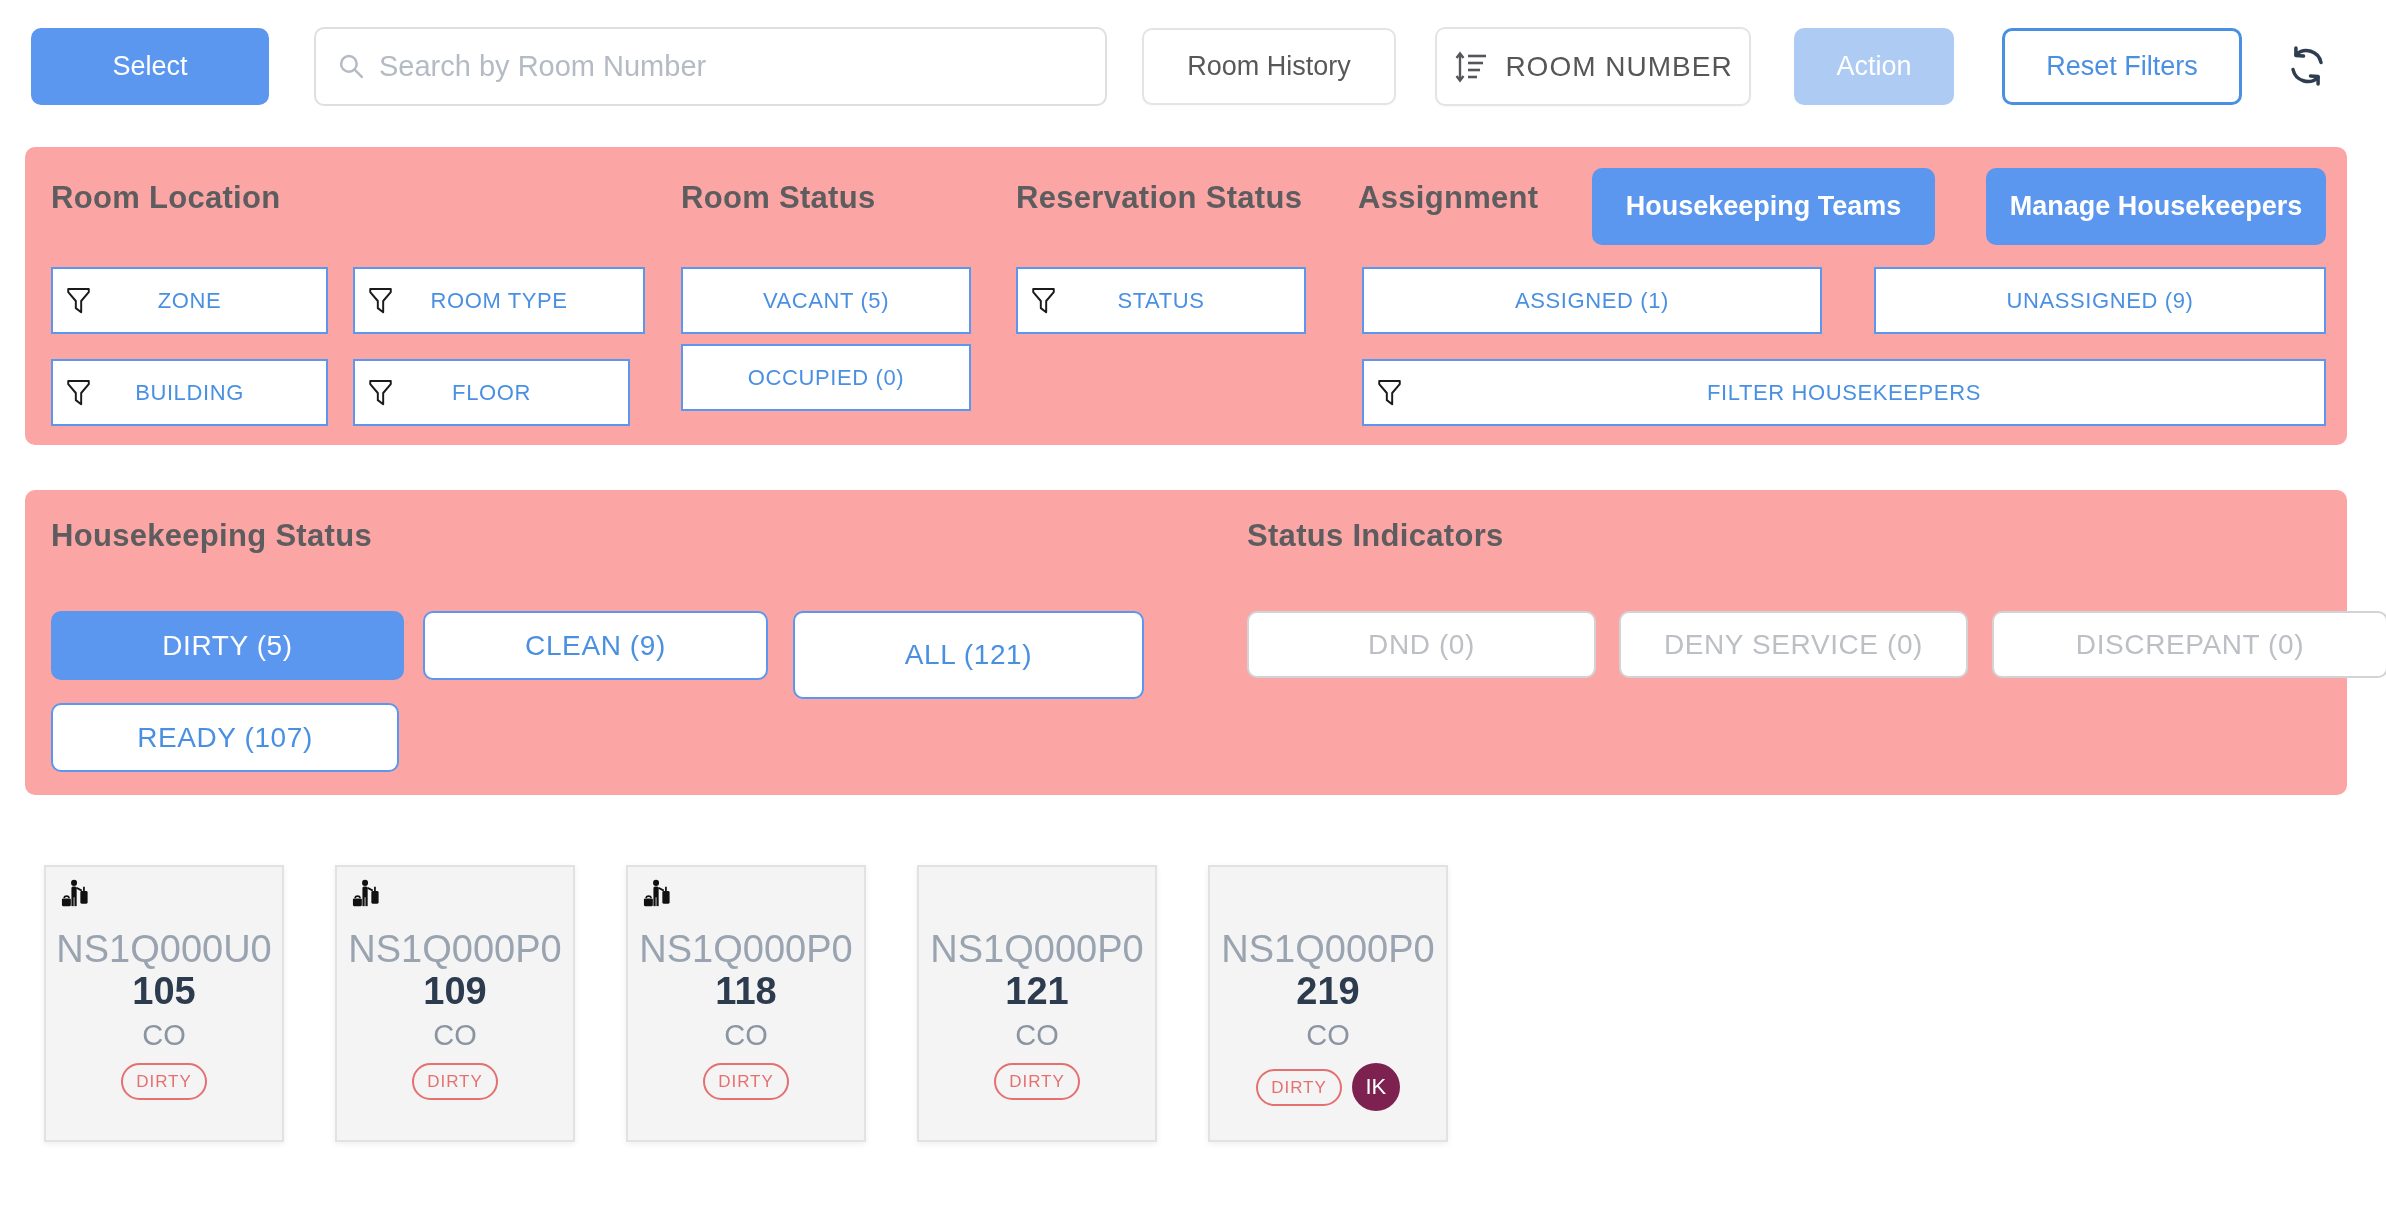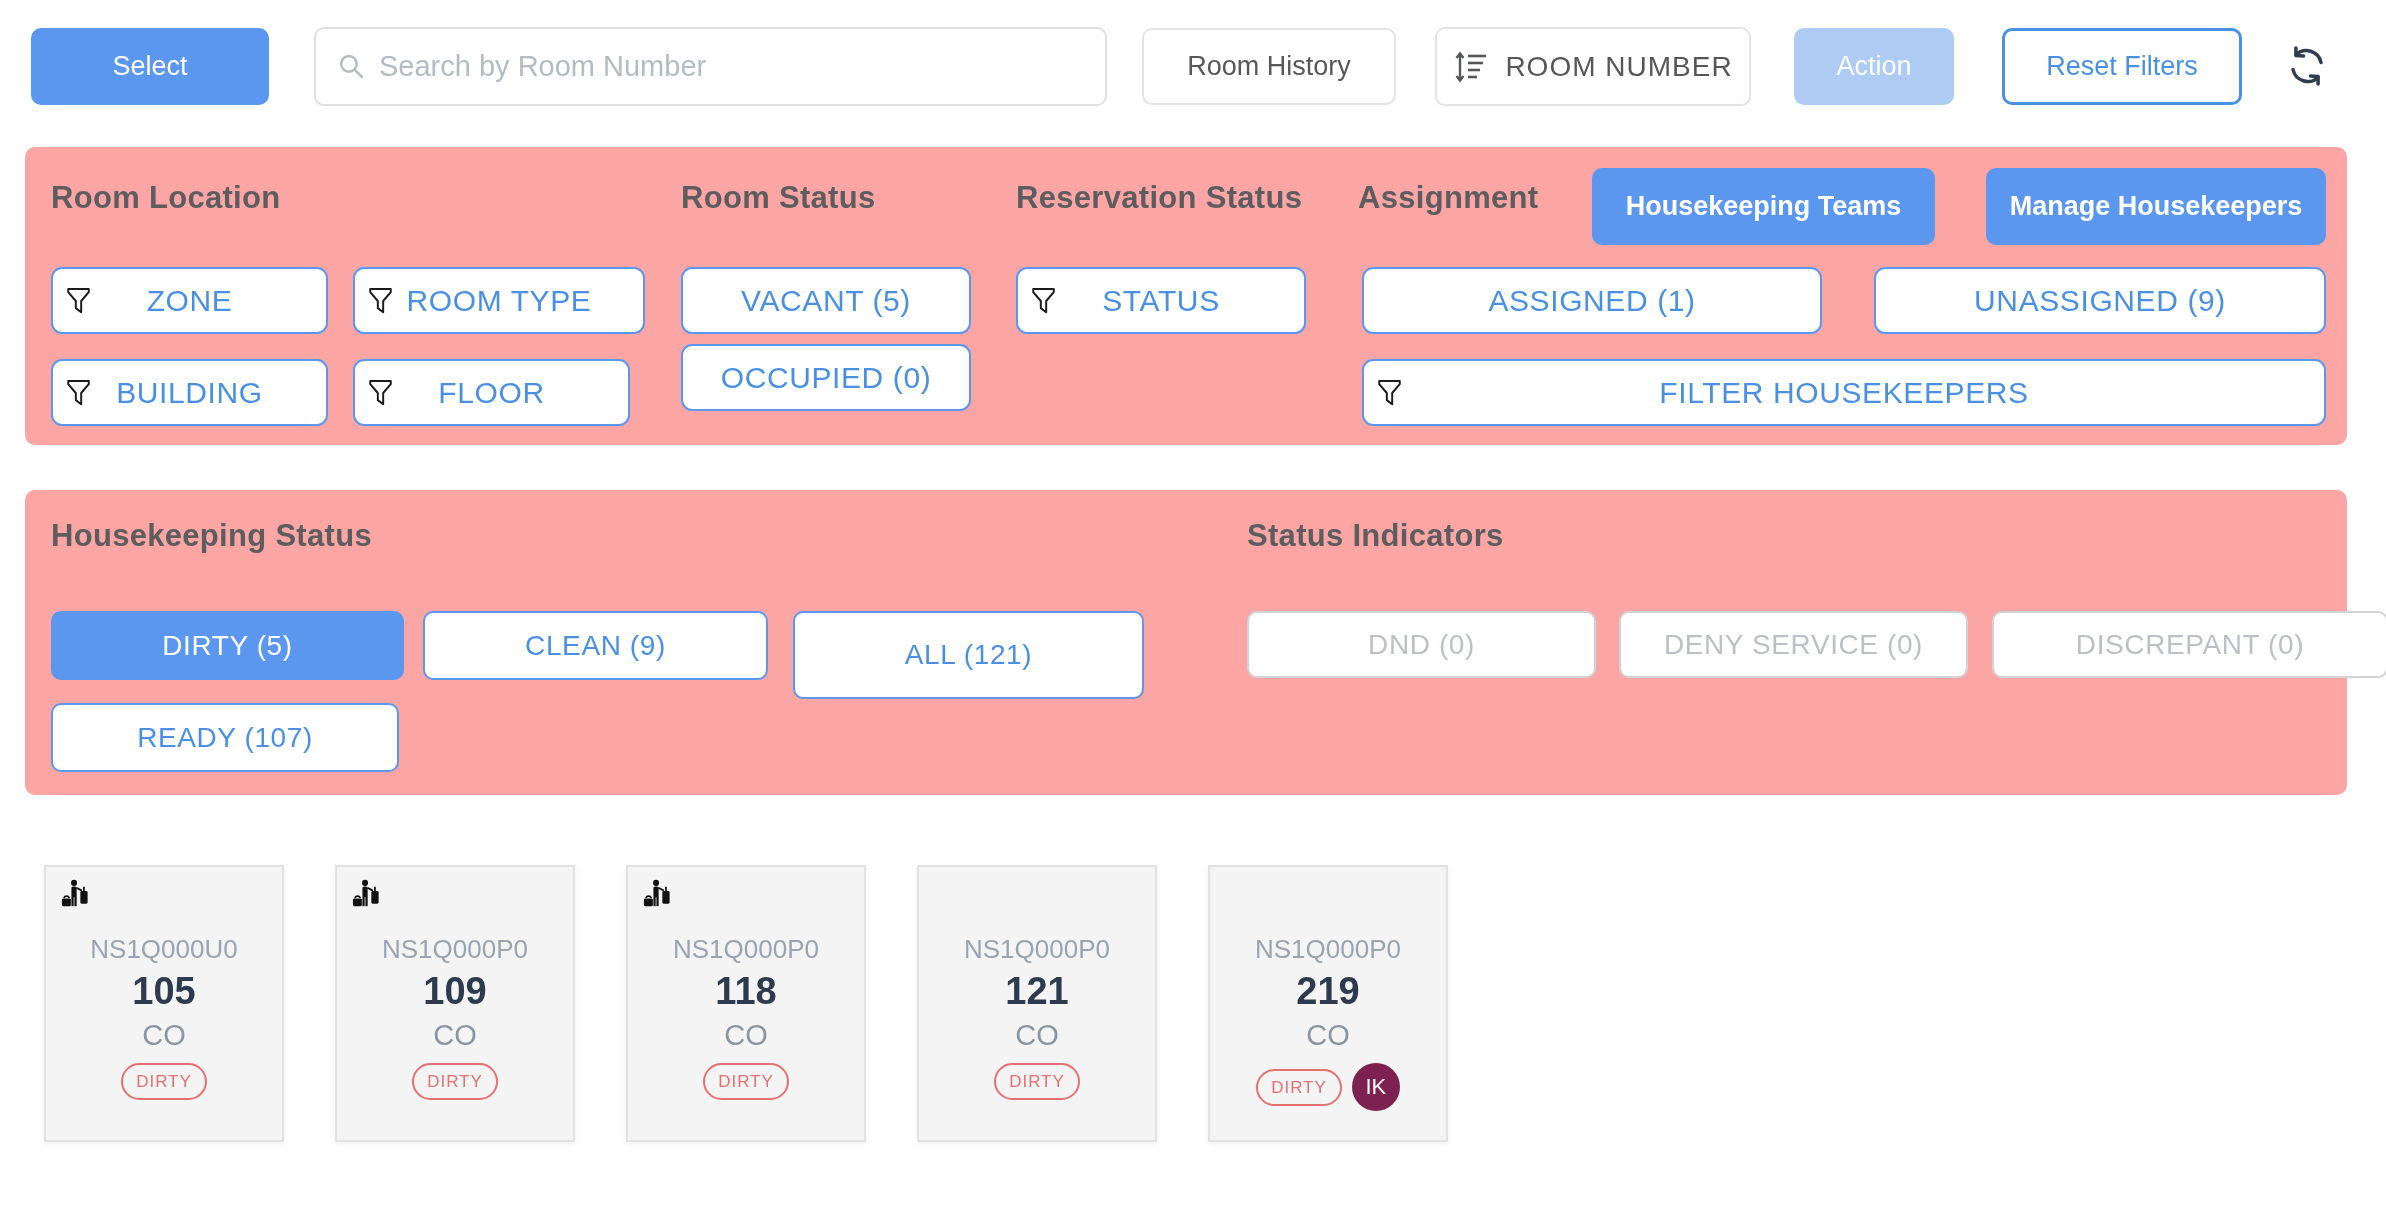--- a/index.html
+++ b/index.html
@@ -22,35 +22,35 @@
   .searchbox input::placeholder { color:#b4bbc4; }
   .sortbox { gap:16px; letter-spacing:1px; font-size:28px; color:#565658; }
   .refresh-wrap { position:absolute; cursor:pointer; }
 
   
   .panel { position:absolute; left:25px; width:2322px; background:#fca5a5; border-radius:10px; }
   .panel-title { position:absolute; font-size:31px; font-weight:bold; color:#5d5d5f; letter-spacing:.3px; }
 
   
   .fbtn { position:absolute; display:flex; align-items:center; justify-content:center;
-          background:#fff; border:2px solid #5b97ee; border-radius:11px; color:#4a90e2;
-          font-size:30px; letter-spacing:.6px; cursor:pointer; font-family:inherit; }
+          background:#fff; border:2px solid #5b97ee; border-radius:0; color:#4a90e2;
+          font-size:22px; letter-spacing:.6px; cursor:pointer; font-family:inherit; }
   .fbtn .funnel { position:absolute; left:13px; top:50%; transform:translateY(-50%); }
   .fbtn.big { font-size:28px; border-radius:10px; }
   .fbtn.active { background:#5b97ee; color:#fff; border-color:#5b97ee; }
   .fbtn.gray { border:2px solid #d3d3d5; color:#bcbfc3; cursor:default; }
   .bluebtn { position:absolute; display:flex; align-items:center; justify-content:center;
              background:#5b97ee; color:#fff; border:none; border-radius:10px; font-size:27px;
              cursor:pointer; font-family:inherit;font-weight:bold; }
 
   
   .card { position:absolute; top:865px; width:240px; height:277px; background:#f4f4f5;
           border:2px solid #e2e2e4; box-shadow:0 2px 6px rgba(0,0,0,.07); text-align:center; cursor:pointer; }
   .card .lug { position:absolute; left:14px; top:12px; }
-  .card .code { margin-top:64px; font-size:26px; color:#9aa4b0; line-height:36px; }
+  .card .code { margin-top:64px; font-size:38px; color:#9aa4b0; line-height:36px; }
   .card .num  { font-size:38px; font-weight:bold; color:#2c3b4e; line-height:48px; }
   .card .res  { font-size:29px; color:#8b95a2; line-height:40px; }
   .card .badges { display:flex; justify-content:center; align-items:center; gap:10px; margin-top:8px; }
   .pill { display:inline-block; border:2px solid #e57070; color:#e57070; border-radius:20px;
           font-size:17px; letter-spacing:1px; padding:8px 13px; line-height:1; }
   .hkb { width:48px; height:48px; border-radius:50%; background:#7c2150; color:#fff;
          font-size:22px; display:flex; align-items:center; justify-content:center; }
 </style>
 </head>
 <body>

